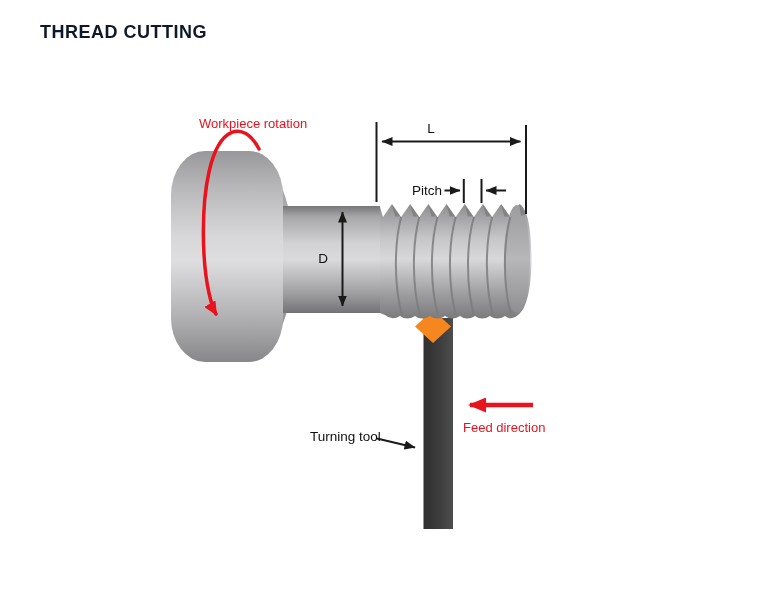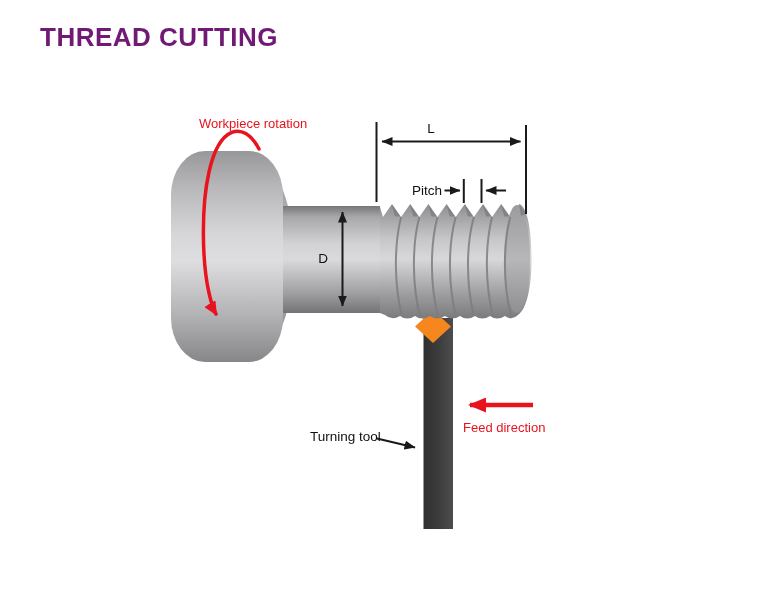--- a/index.html
+++ b/index.html
@@ -8,24 +8,24 @@
     width:779px;height:596px;
     background:#ffffff;
     overflow:hidden;
     font-family:"Liberation Sans",sans-serif;
   }
   .title{
     position:absolute;
     left:40px;top:22px;
     margin:0;
     font-family:"Liberation Sans",sans-serif;
-    font-size:26px;
+    font-size:18px;
     font-weight:bold;
     letter-spacing:0.5px;
-    color:#701a75;
+    color:#0f172a;
   }
   svg{position:absolute;left:0;top:0;}
   .lbl-black{
     font-family:"Liberation Sans",sans-serif;
     font-size:13.5px;
     fill:#111111;
   }
   .lbl-red{
     font-family:"Liberation Sans",sans-serif;
     font-size:13px;

